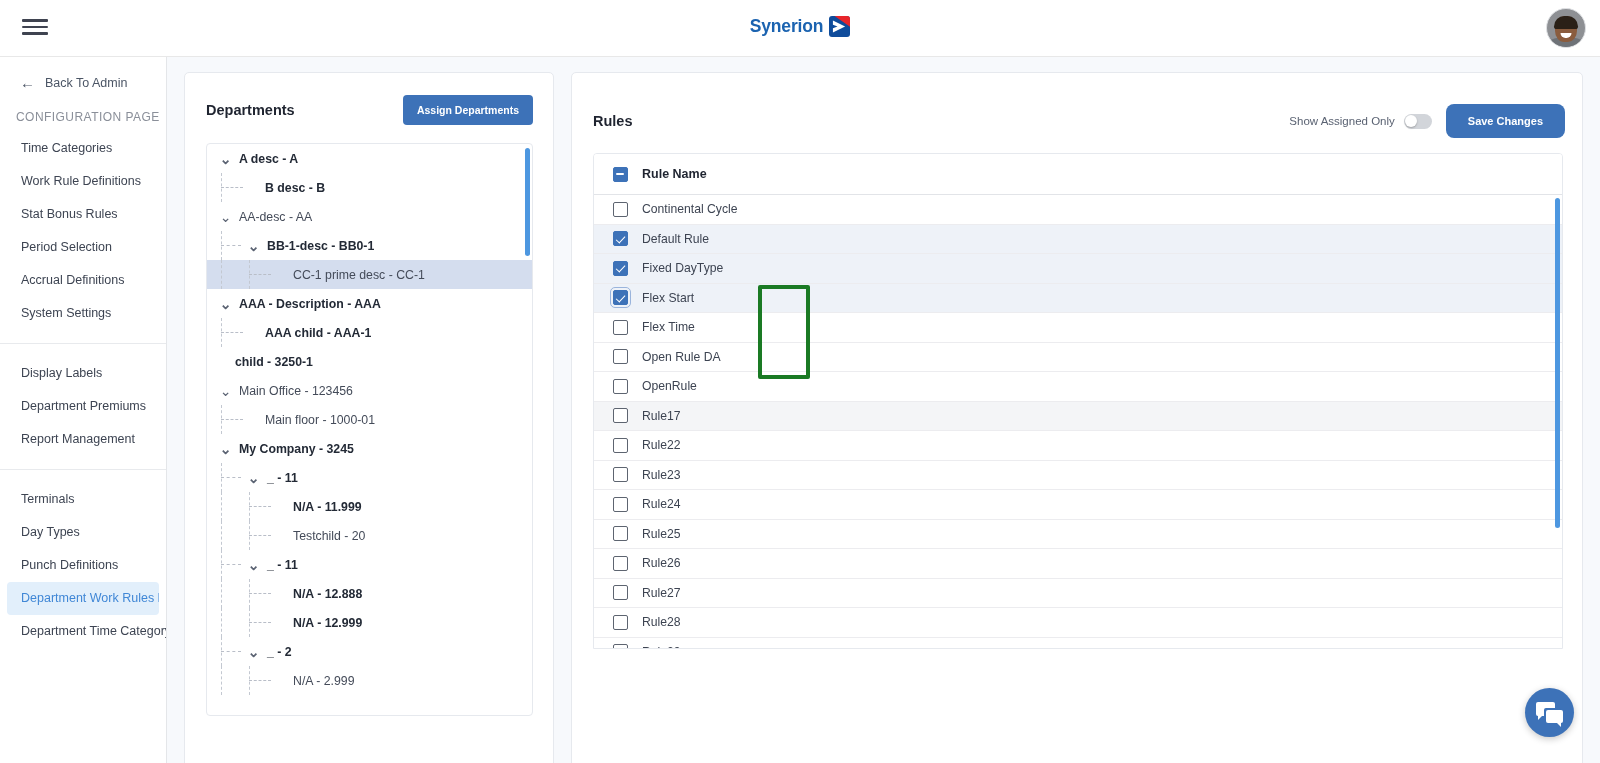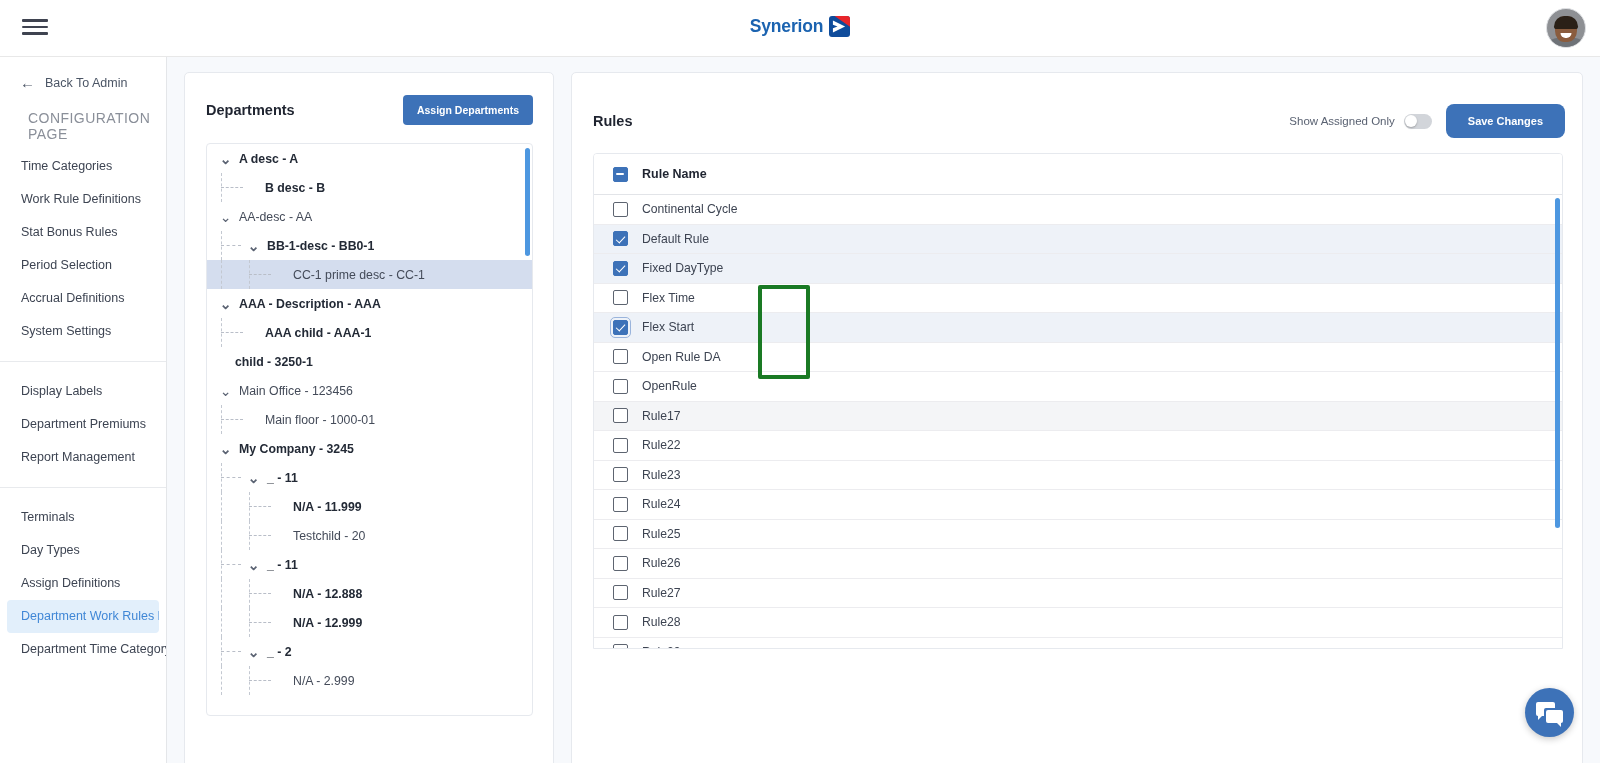--- a/index.html
+++ b/index.html
@@ -87,22 +87,22 @@
     border-right: 1px solid #e4e6e9;
     overflow: hidden;
   }
   .back-link {
     display: flex; align-items: center; gap: 10px;
     padding: 18px 0 0 20px;
     font-size: 12.5px; color: #4b5565; cursor: pointer;
   }
   .back-arrow { font-size: 15px; line-height: 1; color: #4b5565; }
   .section-caption {
-    padding: 20px 0 0 28px;
-    font-size: 14px; color: #8a8f99; letter-spacing: 0.45px;
+    padding: 20px 0 0 16px;
+    font-size: 12px; color: #8a8f99; letter-spacing: 0.45px;
   }
   .nav-group { padding-top: 8px; }
   .nav-group + .nav-group { border-top: 1px solid #e8eaed; margin-top: 13px; padding-top: 13px; }
   .nav-item {
     height: 33px; line-height: 33px;
     padding-left: 21px;
     font-size: 12.5px; color: #3d4452;
     cursor: pointer; white-space: nowrap; overflow: hidden;
   }
   .nav-item.active {
@@ -327,21 +327,21 @@
 
   <div class="nav-group">
     <div class="nav-item">Display Labels</div>
     <div class="nav-item">Department Premiums</div>
     <div class="nav-item">Report Management</div>
   </div>
 
   <div class="nav-group">
     <div class="nav-item">Terminals</div>
     <div class="nav-item">Day Types</div>
-    <div class="nav-item">Assign Definitions</div>
+    <div class="nav-item">Punch Definitions</div>
     <div class="nav-item active">Department Work Rules Filt...</div>
     <div class="nav-item">Department Time Category ...</div>
   </div>
 </div>
 
 <div class="canvas">
 
   <div class="dept-card">
     <div class="dept-head">
       <div class="dept-title">Departments</div>
@@ -506,30 +506,30 @@
             <div>Continental Cycle</div>
           </div>
           <div class="trow checked">
             <div class="cb on"></div>
             <div>Default Rule</div>
           </div>
           <div class="trow checked">
             <div class="cb on"></div>
             <div>Fixed DayType</div>
           </div>
-          <div class="trow">
-            <div class="cb"></div>
-            <div>Flex Time</div>
-          </div>
           <div class="trow checked">
             <div class="cb on focus"></div>
             <div>Flex Start</div>
           </div>
           <div class="trow">
             <div class="cb"></div>
+            <div>Flex Time</div>
+          </div>
+          <div class="trow">
+            <div class="cb"></div>
             <div>Open Rule DA</div>
           </div>
           <div class="trow">
             <div class="cb"></div>
             <div>OpenRule</div>
           </div>
           <div class="trow alt">
             <div class="cb"></div>
             <div>Rule17</div>
           </div>

